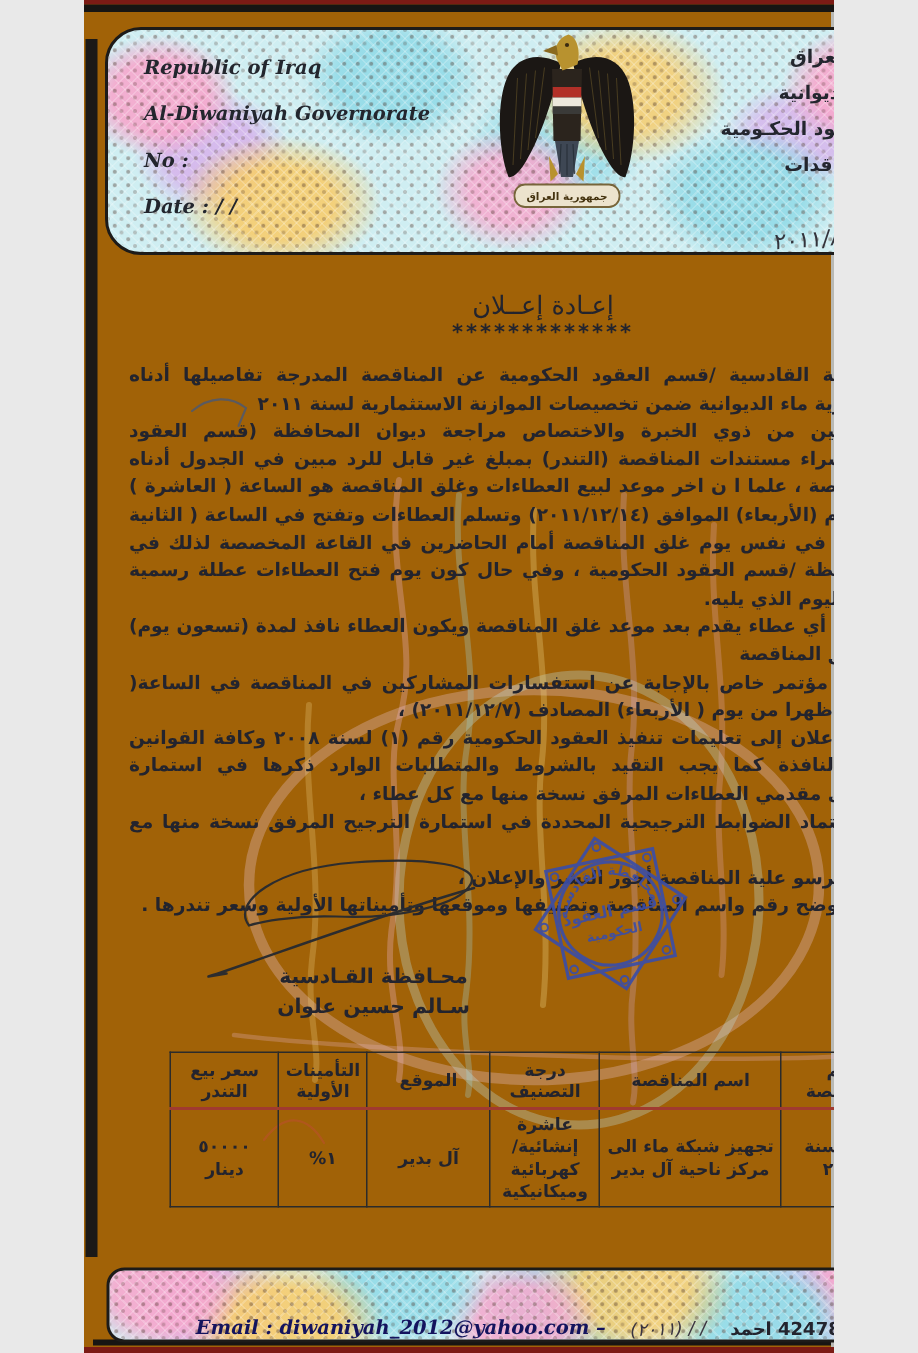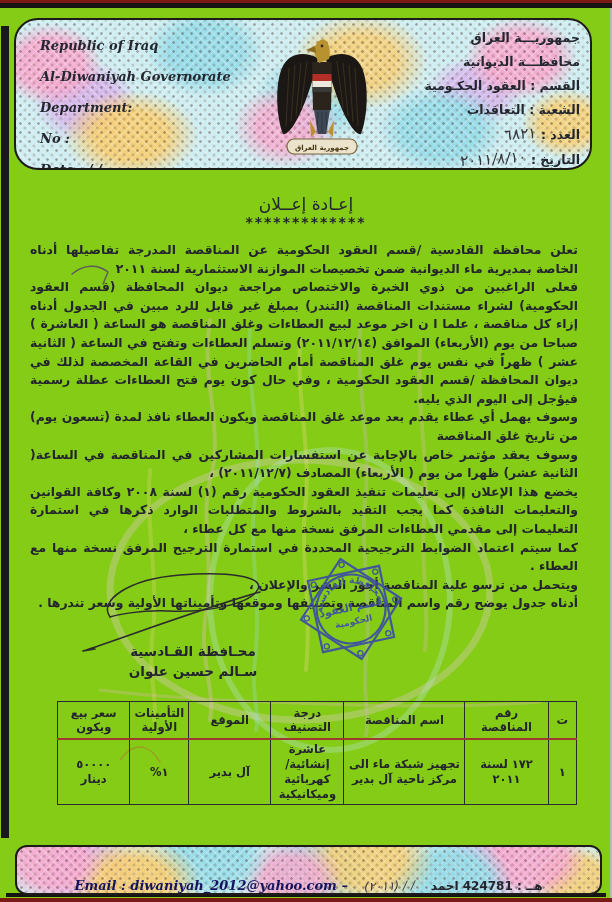--- a/index.html
+++ b/index.html
@@ -1,18 +1,18 @@
 <!DOCTYPE html>
 <html lang="ar"><head>
 <meta charset="utf-8">
 <style>
   html,body{margin:0;padding:0;background:#e9e9e9;}
   .page{
-    position:relative; width:612px; height:902px; margin:0 auto;
-    background:#84cc16; overflow:hidden;
+    position:relative; width:500px; height:902px; margin:0 auto;
+    background:#a16207; overflow:hidden;
     font-family:"DejaVu Sans", sans-serif;
   }
   
   .edge-top-red{position:absolute;left:0;top:0;width:612px;height:3px;background:#7c1b15;}
   .edge-top-black{position:absolute;left:0;top:3px;width:612px;height:5px;background:#171513;}
   .edge-left-black{position:absolute;left:1px;top:26px;width:8px;height:812px;background:#1b1917;}
   .edge-bottom-black{position:absolute;left:6px;top:893px;width:600px;height:4px;background:#171513;}
   .edge-bottom-red{position:absolute;left:0;top:898px;width:612px;height:4px;background:#7c1b15;}
   .edge-right-gray{position:absolute;right:0;top:8px;width:2px;height:890px;background:#b9b9b4;}
 
@@ -49,21 +49,21 @@
   .footer-band{left:15px; top:845px; width:583px; height:46px; border-radius:12px;
     display:flex; align-items:flex-end; justify-content:center; gap:16px;}
 
   
   .hdr-en{position:absolute; left:24px; top:10px; color:#23262e;
     font-family:"DejaVu Serif", serif; font-style:italic; font-weight:bold; font-size:13px; line-height:31px;}
   .hdr-ar{position:absolute; right:10px; top:6px; width:160px; direction:rtl; text-align:right;
     color:#23262e; font-weight:bold; font-size:12.5px; line-height:24px;}
   .hdr-ar .hand{font-weight:normal; font-size:15px; color:#34343c; display:inline-block;
     transform:rotate(-4deg) skewX(-6deg); letter-spacing:1px;}
-  .emblem{position:absolute; left:254px; top:16px;}
+  .emblem{position:absolute; left:254px; top:0;}
 
   
   .doc-title{position:absolute; left:0; top:194px; width:612px; text-align:center;
     font-size:17px; font-weight:normal; color:#23242e; letter-spacing:1px;}
   .doc-stars{position:absolute; left:0; top:214px; width:612px; text-align:center;
     font-size:14px; font-weight:bold; color:#23242e; letter-spacing:2px;}
 
   
   .body-text{position:absolute; left:30px; top:241px; width:548px; direction:rtl;
     text-align:justify; color:#23242e; font-size:12.4px; font-weight:bold; line-height:18.6px;}
@@ -102,21 +102,20 @@
   <div class="edge-top-black"></div>
   <div class="edge-left-black"></div>
   <div class="edge-bottom-black"></div>
   <div class="edge-bottom-red"></div>
   <div class="edge-right-gray"></div>
 
   <div class="guilloche header-band">
     <div class="hdr-en">
       <div>Republic of Iraq</div>
       <div>Al-Diwaniyah Governorate</div>
-      <div>Department:</div>
       <div>No :</div>
       <div>Date :      /      /</div>
     </div>
 
     <div class="emblem">
       <svg width="104" height="132" viewBox="0 0 104 132">
 
         <path fill="#1b1714" d="M48,22 C32,14 18,18 12,32 C5,48 6,80 13,98 C16,99 21,94 25,87 C34,72 43,46 48,22 Z"></path>
         <path stroke="#6b5a2a" stroke-width="0.7" fill="none" opacity=".55" d="M19,32 L16,90 M25,29 L21,86 M31,27 L26,80 M37,25 L31,72"></path>
 
@@ -236,21 +235,21 @@
         <col style="width:14.4%">
     </colgroup>
     <thead>
       <tr>
         <th>ت</th>
         <th>رقم المناقصة</th>
         <th>اسم المناقصة</th>
         <th>درجة التصنيف</th>
         <th>الموقع</th>
         <th>التأمينات الأولية</th>
-        <th>سعر بيع ويكون</th>
+        <th>سعر بيع التندر</th>
       </tr>
     </thead>
     <tbody>
       <tr>
         <td>١</td>
         <td>١٧٢ لسنة
 ٢٠١١</td>
         <td>تجهيز شبكة ماء الى
 مركز ناحية آل بدير</td>
         <td>عاشرة إنشائية/

